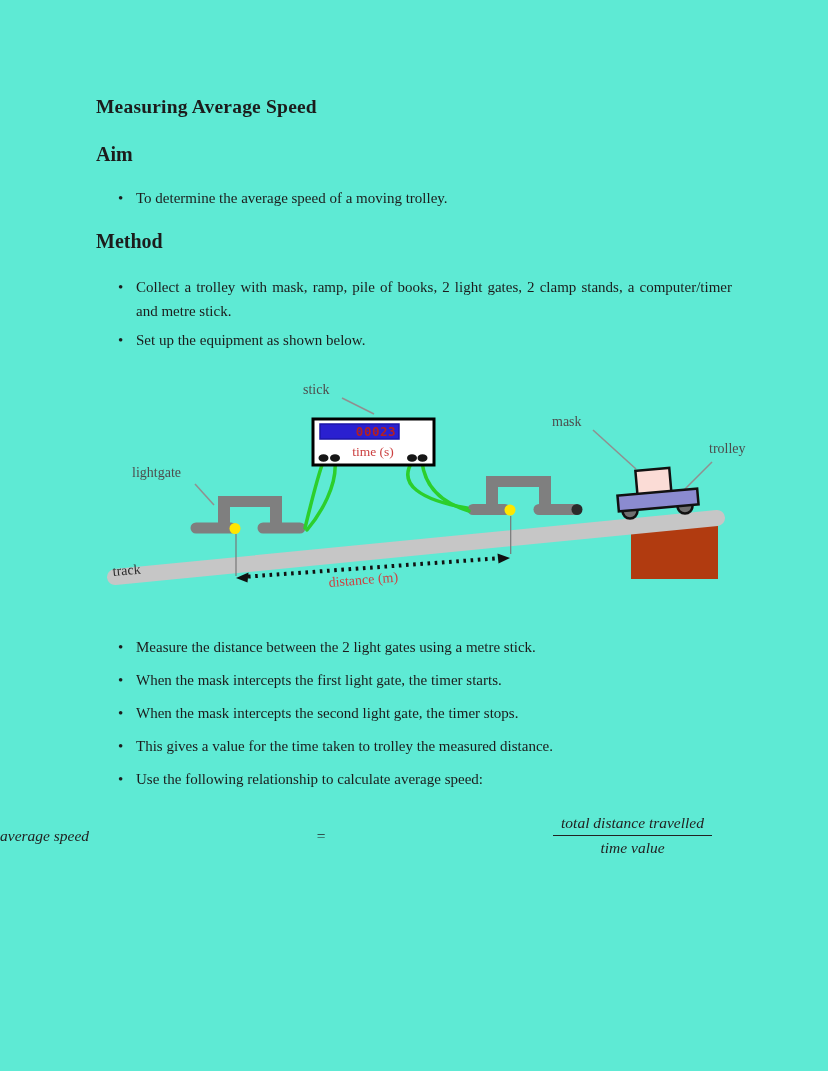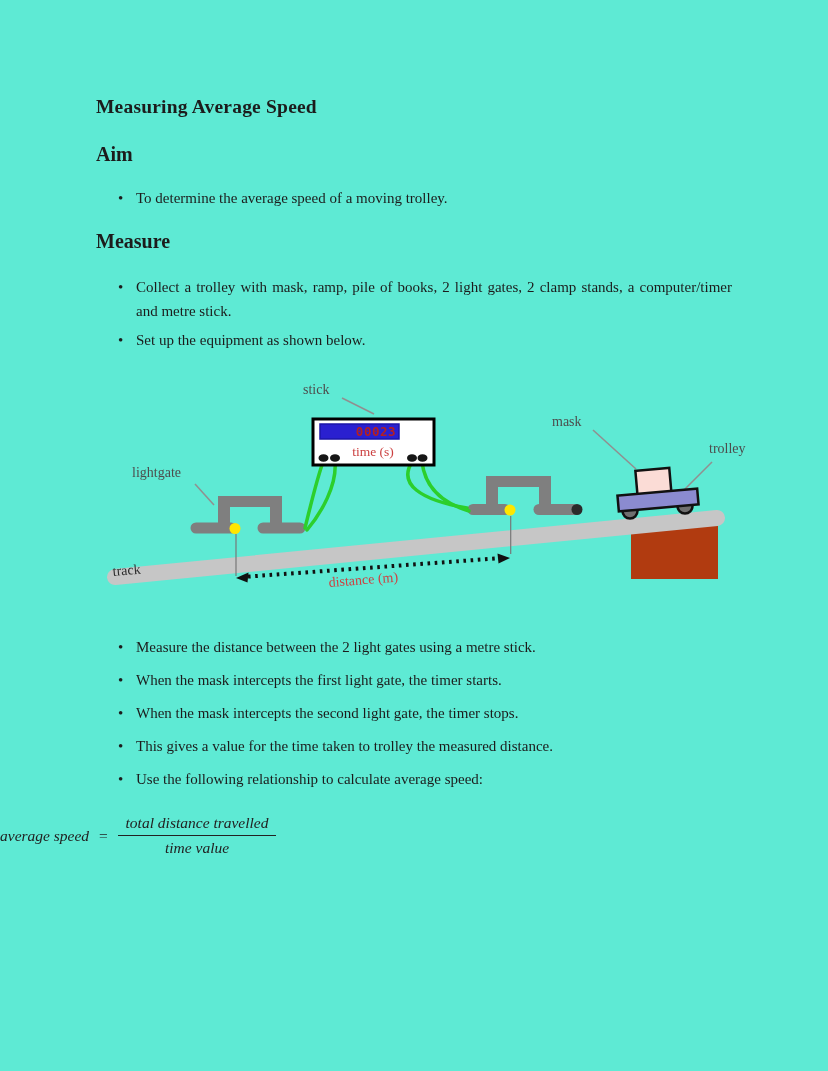--- a/index.html
+++ b/index.html
@@ -11,41 +11,41 @@
   .bullet{display:flex;font-size:15px;line-height:24px;}
   .dot{flex:0 0 18px;width:18px;}
   .btxt{flex:1;}
   .just{text-align:justify;}
   
   .diagram{position:absolute;left:90px;top:370px;width:650px;height:235px;}
   .dlabel{position:absolute;font-size:14px;color:#4d4d4d;white-space:nowrap;}
   .track-label{color:#2d2d2d;transform:rotate(-5deg);transform-origin:left top;}
   .distance-label{color:#cc4343;transform:rotate(-4.5deg);transform-origin:left top;}
   
-  .formula{left:0;top:814px;width:712px;display:flex;justify-content:flex-start;
+  .formula{left:0;top:814px;width:712px;display:flex;justify-content:space-between;
            align-items:center;gap:9px;font-size:15.5px;font-style:italic;color:#222;}
   .frac{display:inline-flex;flex-direction:column;text-align:center;}
   .num{padding:0 8px 3px 8px;border-bottom:1.4px solid #222;line-height:18px;}
   .den{padding-top:3px;line-height:18px;}
 </style>
 </head>
 <body>
 
 <div class="page">
 
   <div class="abs title" style="left:96px;top:96px;">Measuring Average Speed</div>
 
   <div class="abs heading" style="left:96px;top:143px;">Aim</div>
 
   <div class="abs bullet" style="left:118px;top:186px;width:614px;">
     <span class="dot">•</span>
     <span class="btxt">To determine the average speed of a moving trolley.</span>
   </div>
 
-  <div class="abs heading" style="left:96px;top:230px;">Measure</div>
+  <div class="abs heading" style="left:96px;top:230px;">Method</div>
 
   <div class="abs bullet" style="left:118px;top:275px;width:614px;">
     <span class="dot">•</span>
     <span class="btxt just" style="width:596px;">Collect a trolley with mask, ramp, pile of books, 2 light gates, 2 clamp stands, a computer/timer and metre stick.</span>
   </div>
   <div class="abs bullet" style="left:118px;top:328px;width:614px;">
     <span class="dot">•</span>
     <span class="btxt">Set up the equipment as shown below.</span>
   </div>
 

